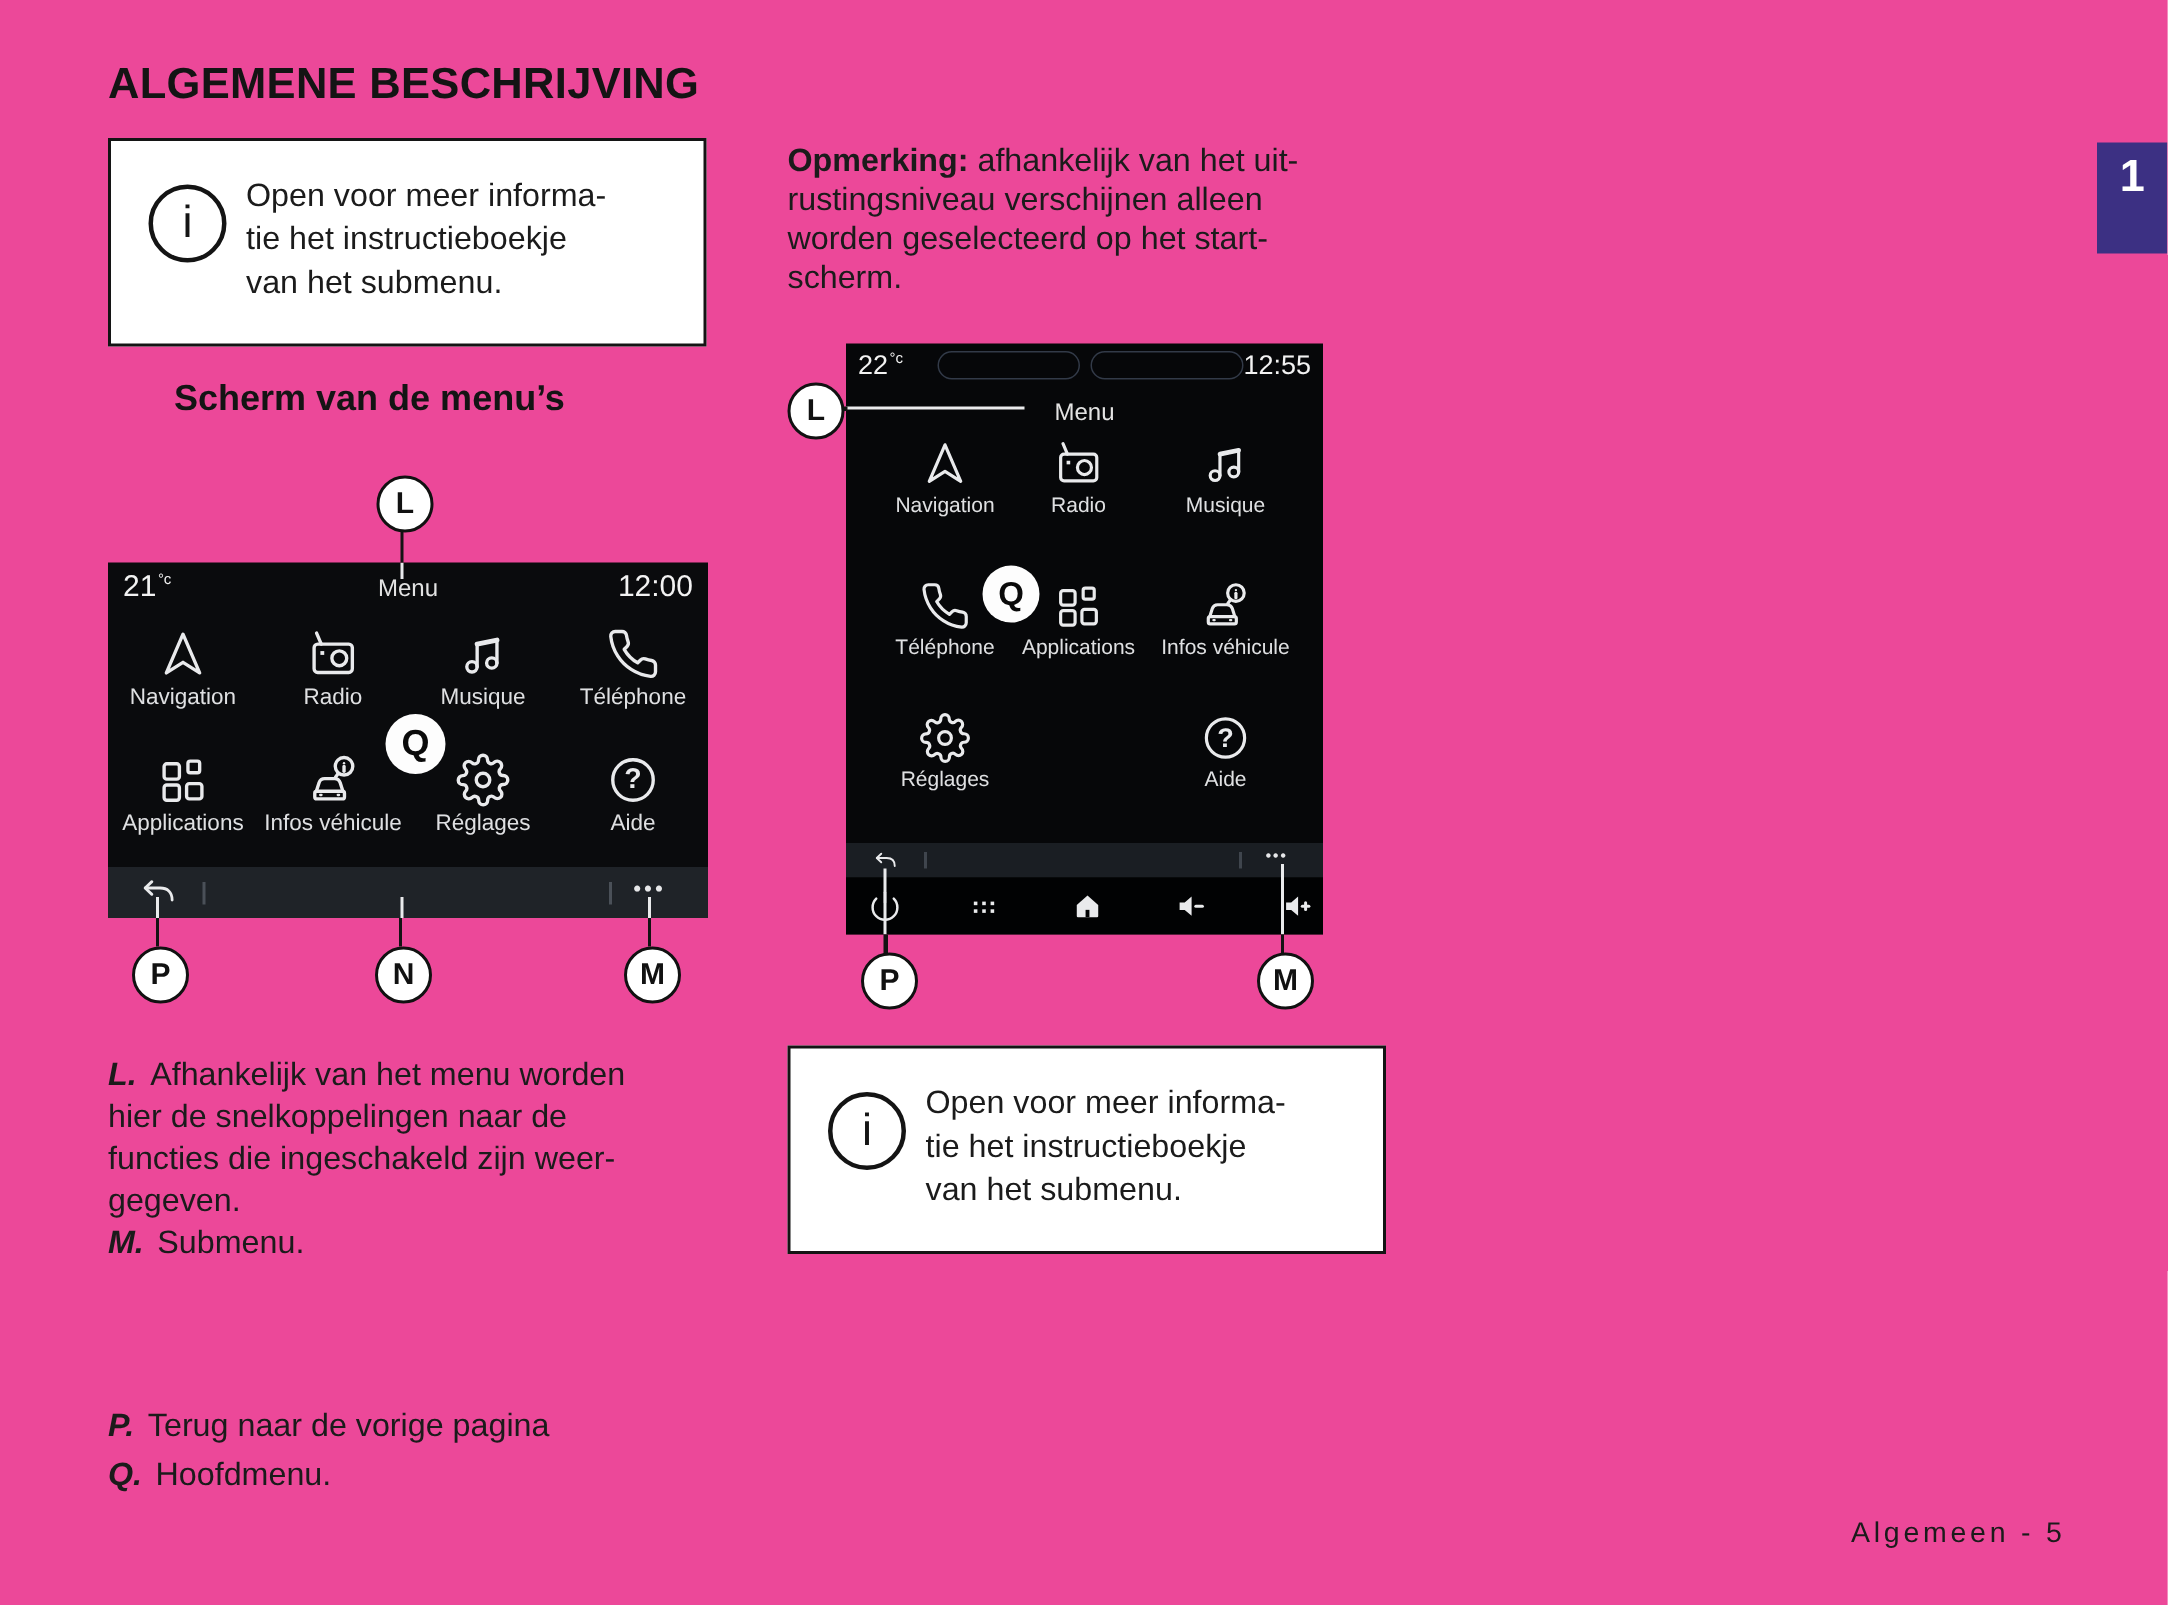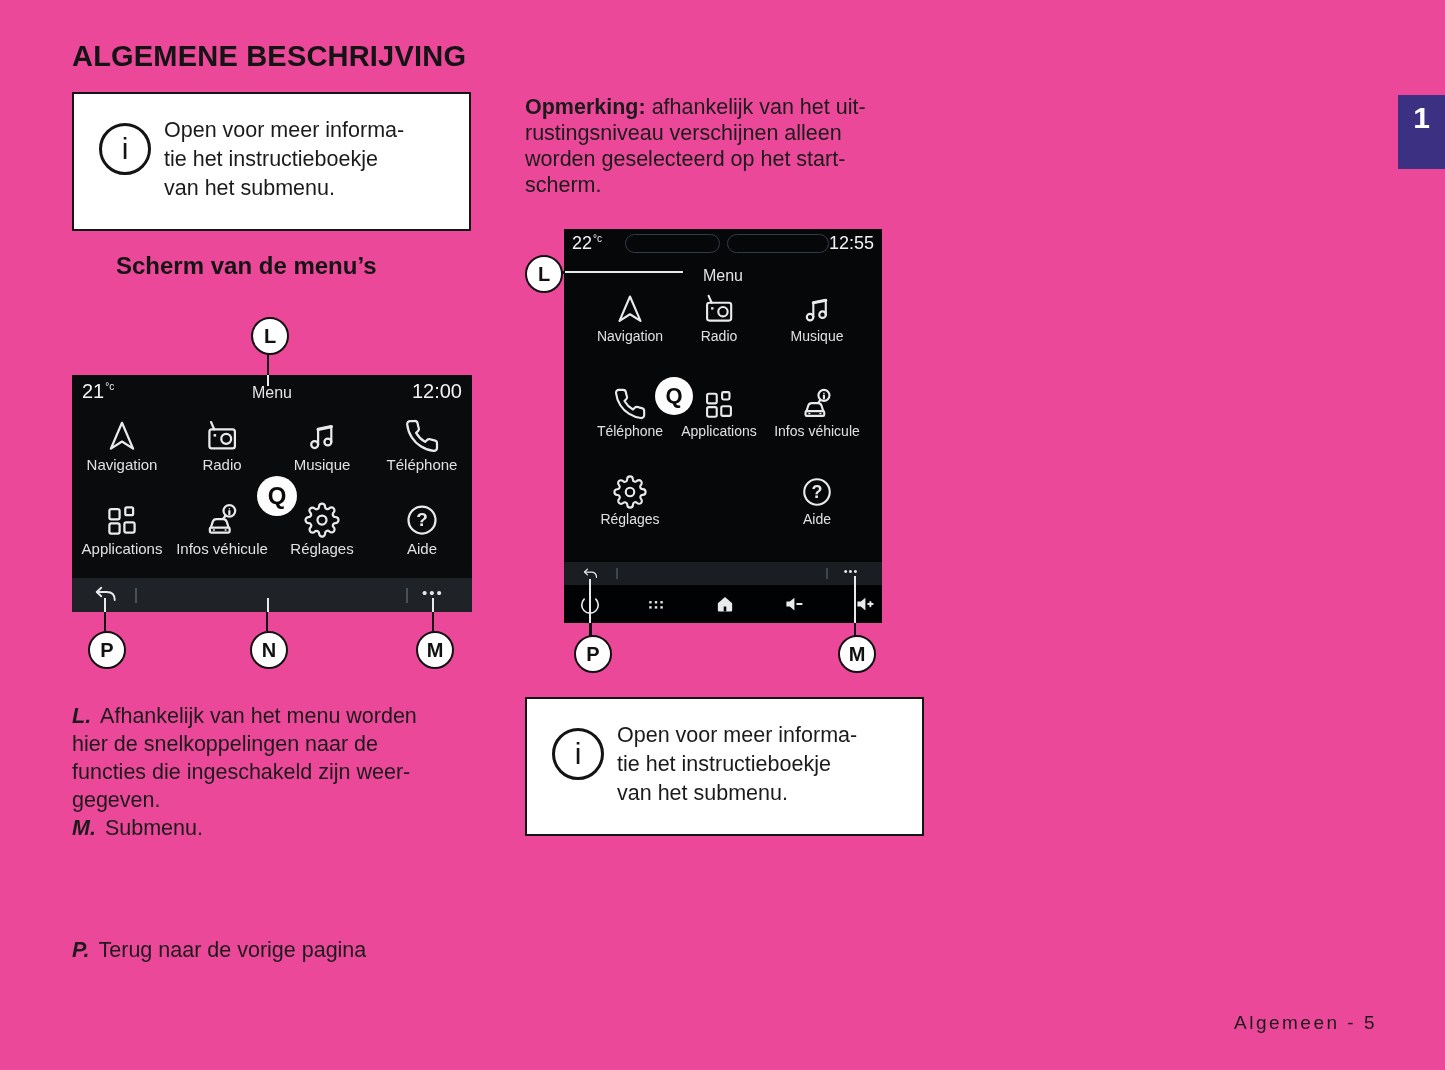--- a/index.html
+++ b/index.html
@@ -379,20 +379,23 @@
     <div>hier de snelkoppelingen naar de</div>
     <div>functies die ingeschakeld zijn weer-</div>
     <div>gegeven.</div>
   </div>
   <div class="legend-item" style="top:814px;">
     <div><b class="legend-letter">M.</b><span>Submenu.</span></div>
   </div>
   <div class="legend-item" style="top:936px;">
     <div><b class="legend-letter">P.</b><span>Terug naar de vorige pagina</span></div>
   </div>
+  <div class="legend-item" style="top:969px;">
+    <div><b class="legend-letter">Q.</b><span>Hoofdmenu.</span></div>
+  </div>
 
   <div class="infobox" style="left:525px;top:697px;">
     <div class="info-circle">
       <span>i</span>
     </div>
     <div class="infobox-text">
       <div>Open voor meer informa-</div>
       <div>tie het instructieboekje</div>
       <div>van het submenu.</div>
     </div>

